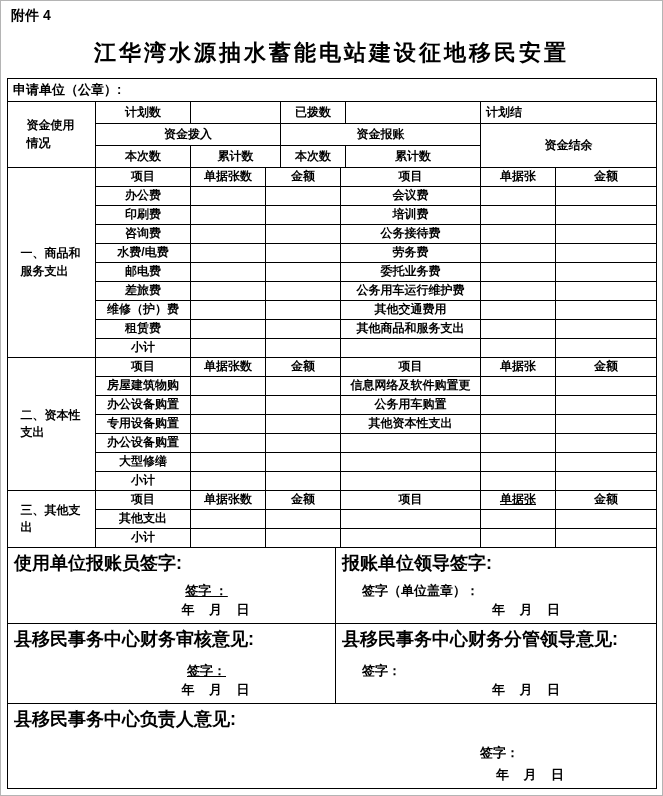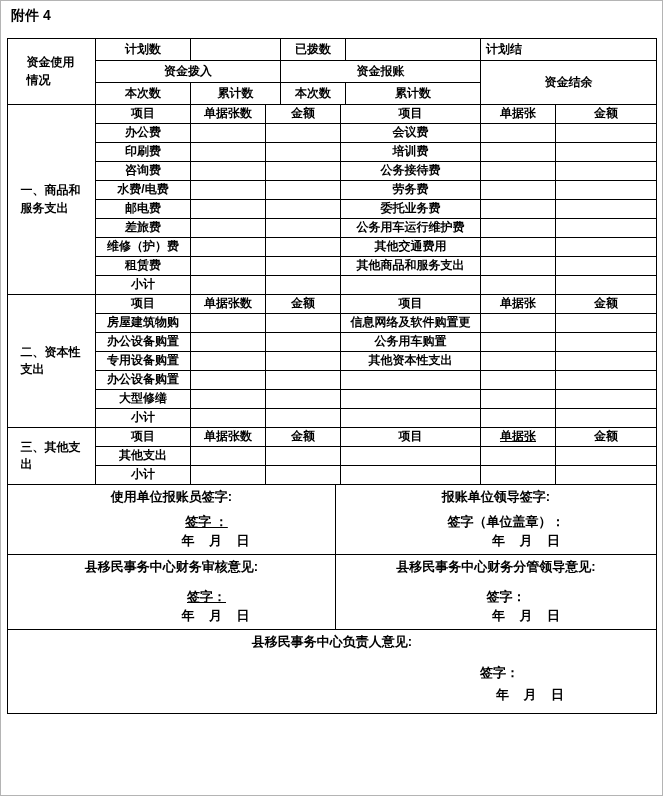--- a/index.html
+++ b/index.html
@@ -48,40 +48,51 @@
   td.lbl { white-space: normal; padding: 0; }
   .lbl-inner { display: inline-block; text-align: left; word-break: break-all; line-height: 1.45; }
   td.ta-l { text-align: left; padding-left: 5px; }
   td.u { text-decoration: underline; }
   td.blank { background: #fff; }
 
   td.sig {
     vertical-align: top; text-align: left;
     padding: 5px 6px; white-space: normal; font-size: 13px;
   }
-  .sig-title { font-size: 13px; text-align: center; }
+  .sig-title { font-size: 18px; text-align: left; }
   .sig-sign  { margin-top: 10px; text-align: center; padding-left: 70px; text-decoration: underline; }
   .sig-date  { margin-top: 4px;  text-align: center; padding-left: 88px; white-space: pre; }
-  .sig-sign-r { margin-top: 10px; text-align: center; padding-left: 20px; }
+  .sig-sign-r { margin-top: 10px; padding-left: 20px; }
   .sig-date-r { margin-top: 4px;  text-align: center; padding-left: 60px; white-space: pre; }
   .sig3-sign { margin-top: 16px; margin-left: 466px; }
   .sig3-date { margin-top: 7px;  margin-left: 482px; white-space: pre; }
 </style>
 </head>
 <body>
 
 <div class="page">
 
   <div class="attachment">附件 4</div>
 
   <div class="title">
+    <div>江华湾水源抽水蓄能电站建设征地移民安置</div>
   </div>
 
   <div class="form-wrap">
 
+    <table>
+      <colgroup>
+          <col style="width:649px">
+        </colgroup>
+      <tbody>
+          <tr>
+        <td class="applicant-td">申请单位（公章）:</td>
+      </tr>
+    </tbody>
+      </table>
 
     <table class="fund">
       <colgroup>
         <col style="width:88px">
           <col style="width:95px">
           <col style="width:90px">
         <col style="width:65px">
           <col style="width:135px">
           <col style="width:176px">
       </colgroup>

